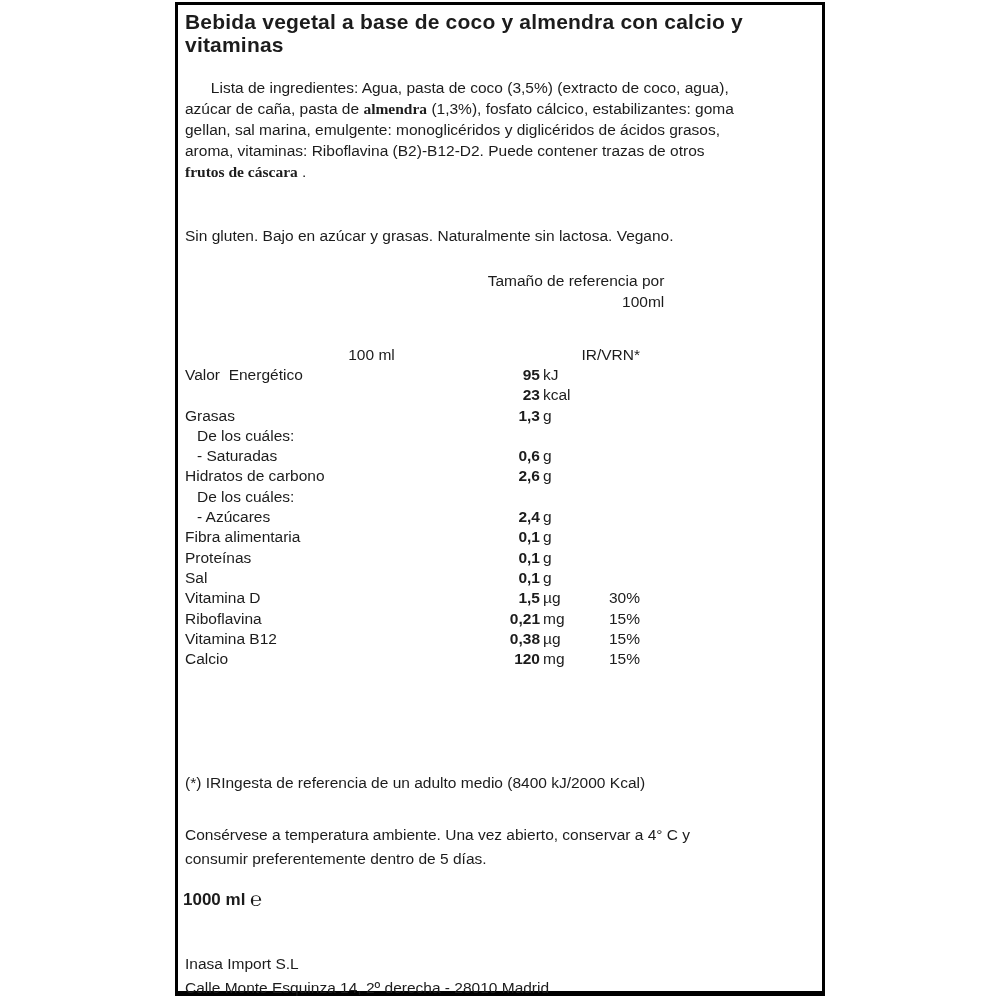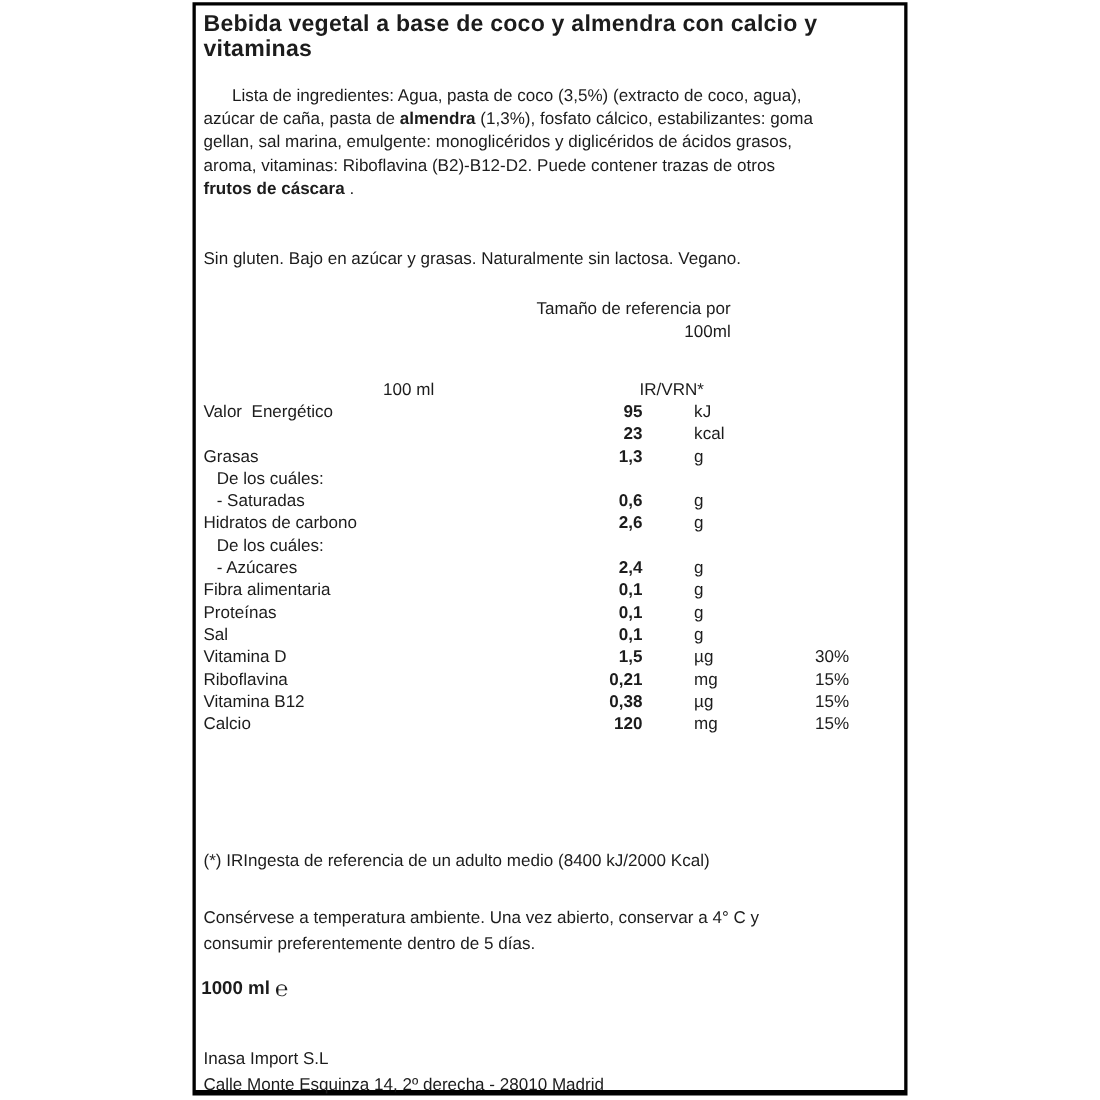--- a/index.html
+++ b/index.html
@@ -36,21 +36,21 @@
     font-size: 21px;
     font-weight: bold;
     line-height: 23px;
     letter-spacing: 0.2px;
   }
   .ingredients {
     margin: 0 8px 0 7px;
     font-size: 15.5px;
     line-height: 21px;
   }
-  .ingredients b { font-weight: bold; }
+  .ingredients b { font-weight: bold; font-family: Liberation Serif, serif; }
   .claims {
     margin: 22px 8px 0 7px;
     font-size: 15.5px;
     line-height: 21px;
   }
   .serving {
     margin: 24px 8px 0 7px;
     width: 630px;
     padding-left: 76px;
     box-sizing: content-box;
@@ -58,21 +58,21 @@
     font-size: 15.5px;
     line-height: 21px;
   }
   .serving-inner { display: inline-block; text-align: right; }
 
   .ntable { margin-top: 33px; font-size: 15.5px; }
   .nhdr { display: flex; padding-left: 7px; line-height: 20px; }
   .nhdr-amount { width: 373px; text-align: center; white-space: pre; }
   .nhdr-vrn { width: 82px; text-align: right; }
 
-  .nrow { display: flex; padding-left: 7px; line-height: 20.3px; gap: 44px; }
+  .nrow { display: flex; padding-left: 7px; line-height: 20.3px; }
   .ncol-label { width: 270px; box-sizing: border-box; }
   .ncol-label.indent { padding-left: 12px; }
   .ncol-val { width: 85px; text-align: right; font-weight: bold; }
   .ncol-unit { width: 39px; box-sizing: border-box; padding-left: 3px; }
   .ncol-vrn { width: 61px; text-align: right; }
 
   .footnote {
     margin: 103px 8px 0 7px;
     font-size: 15.5px;
     line-height: 21px;

